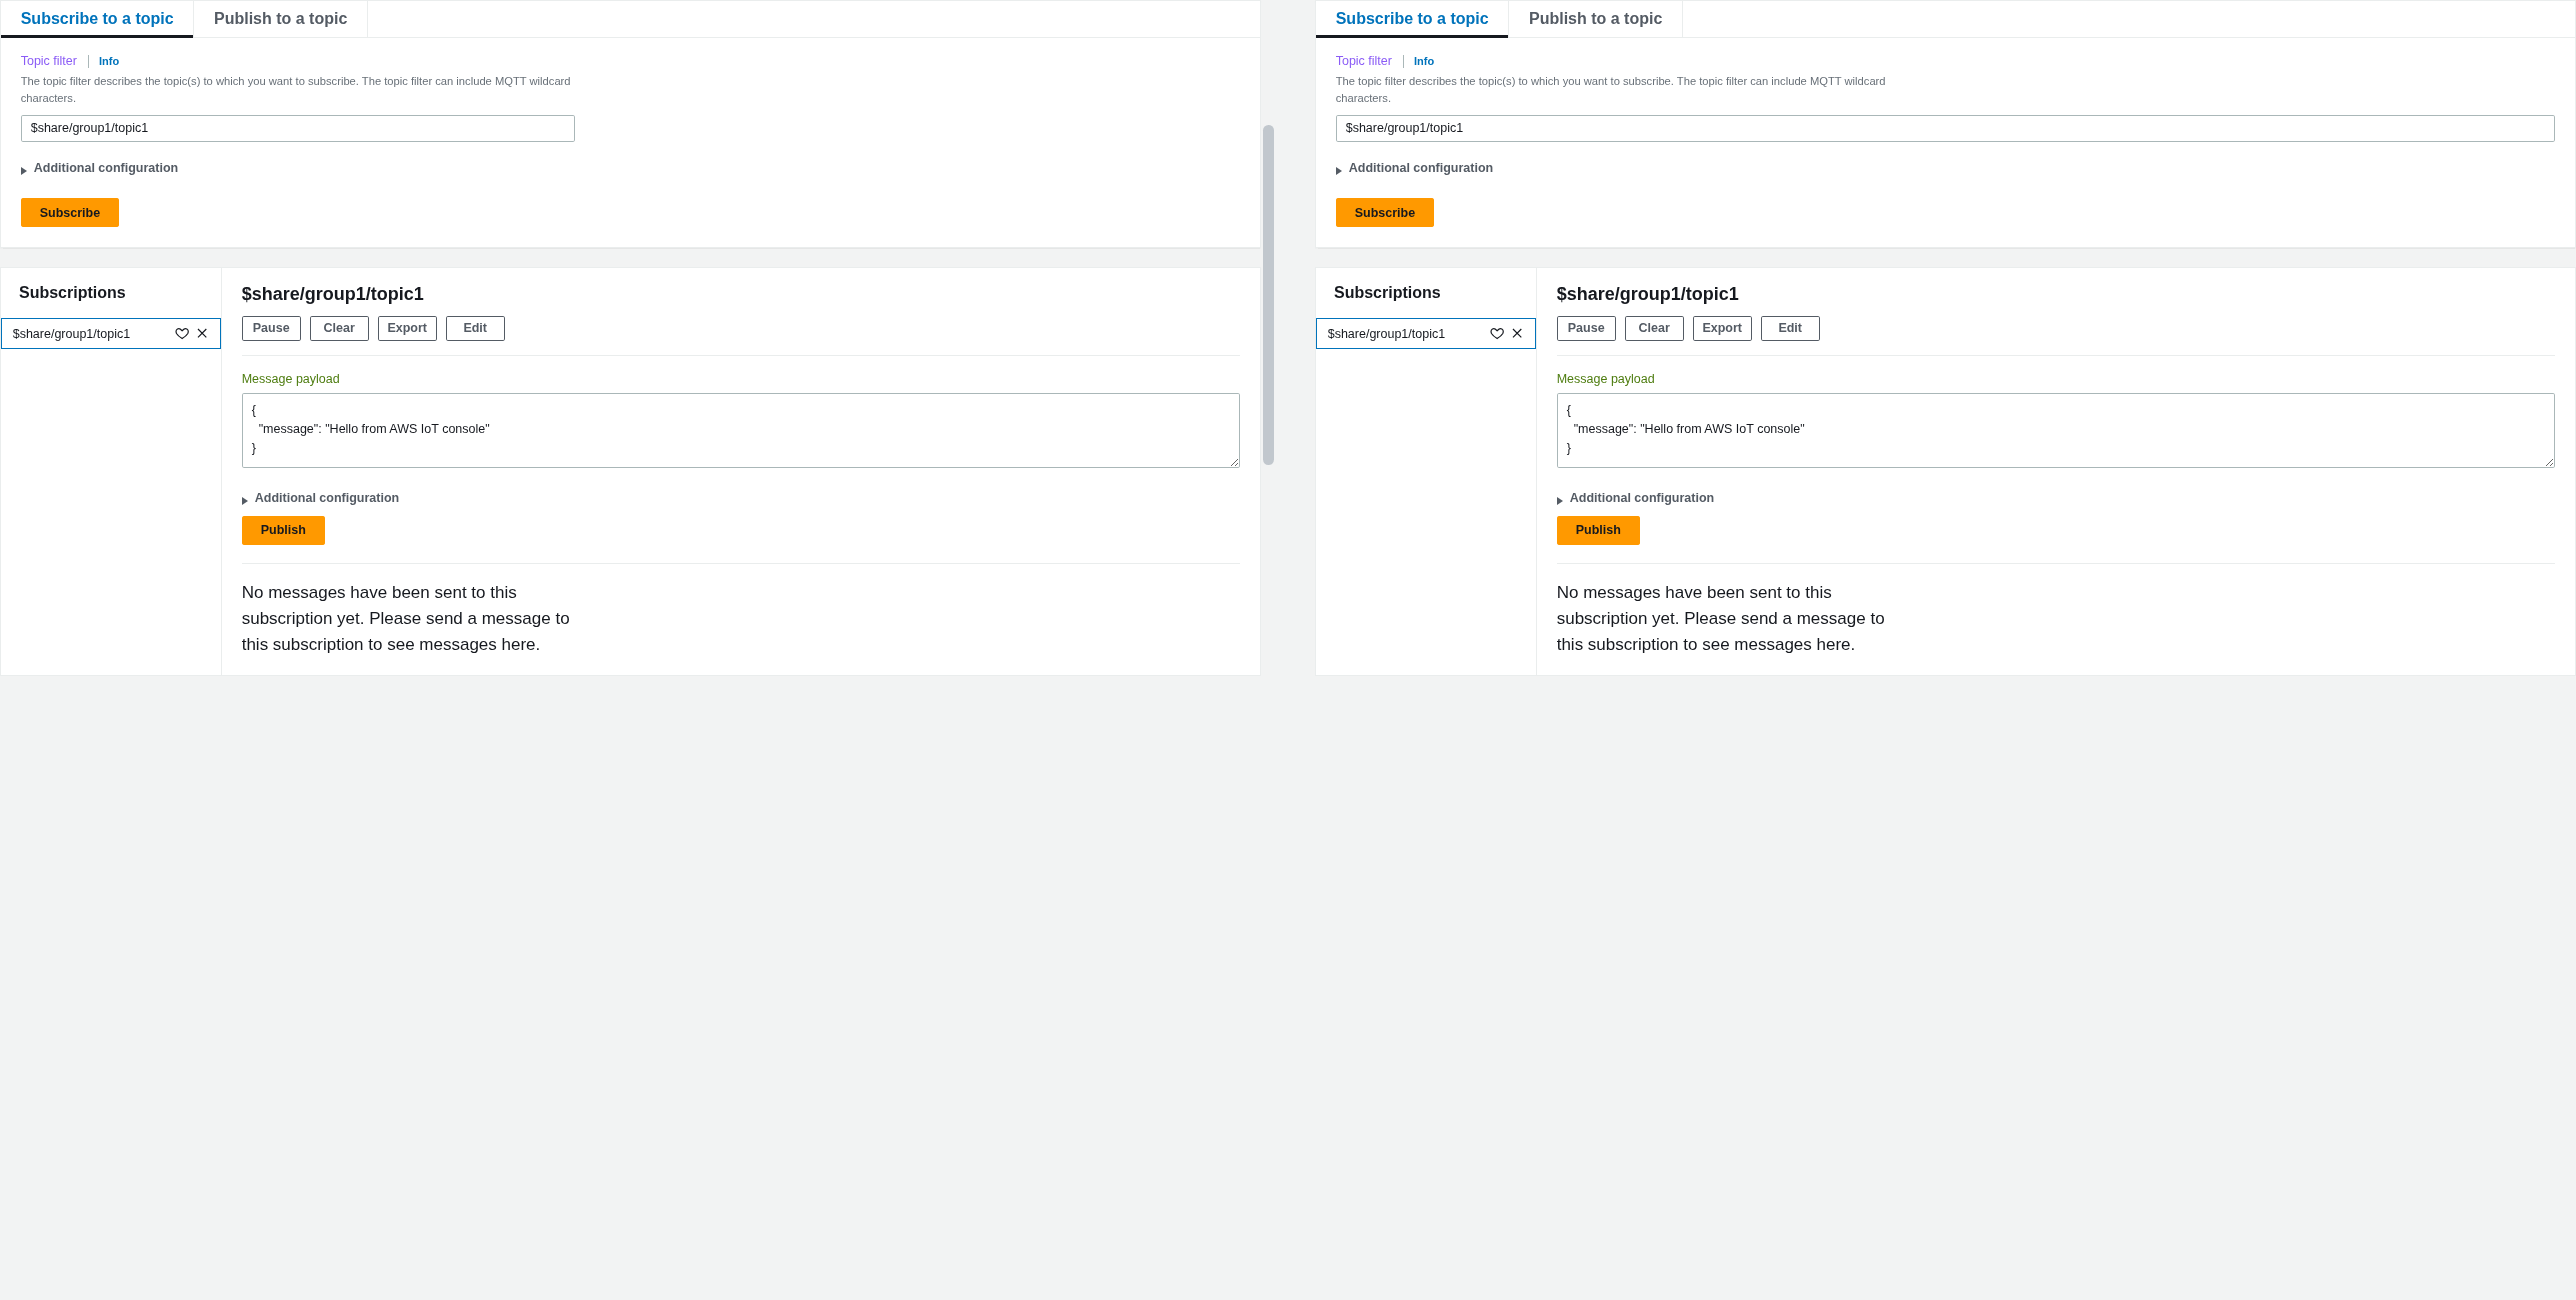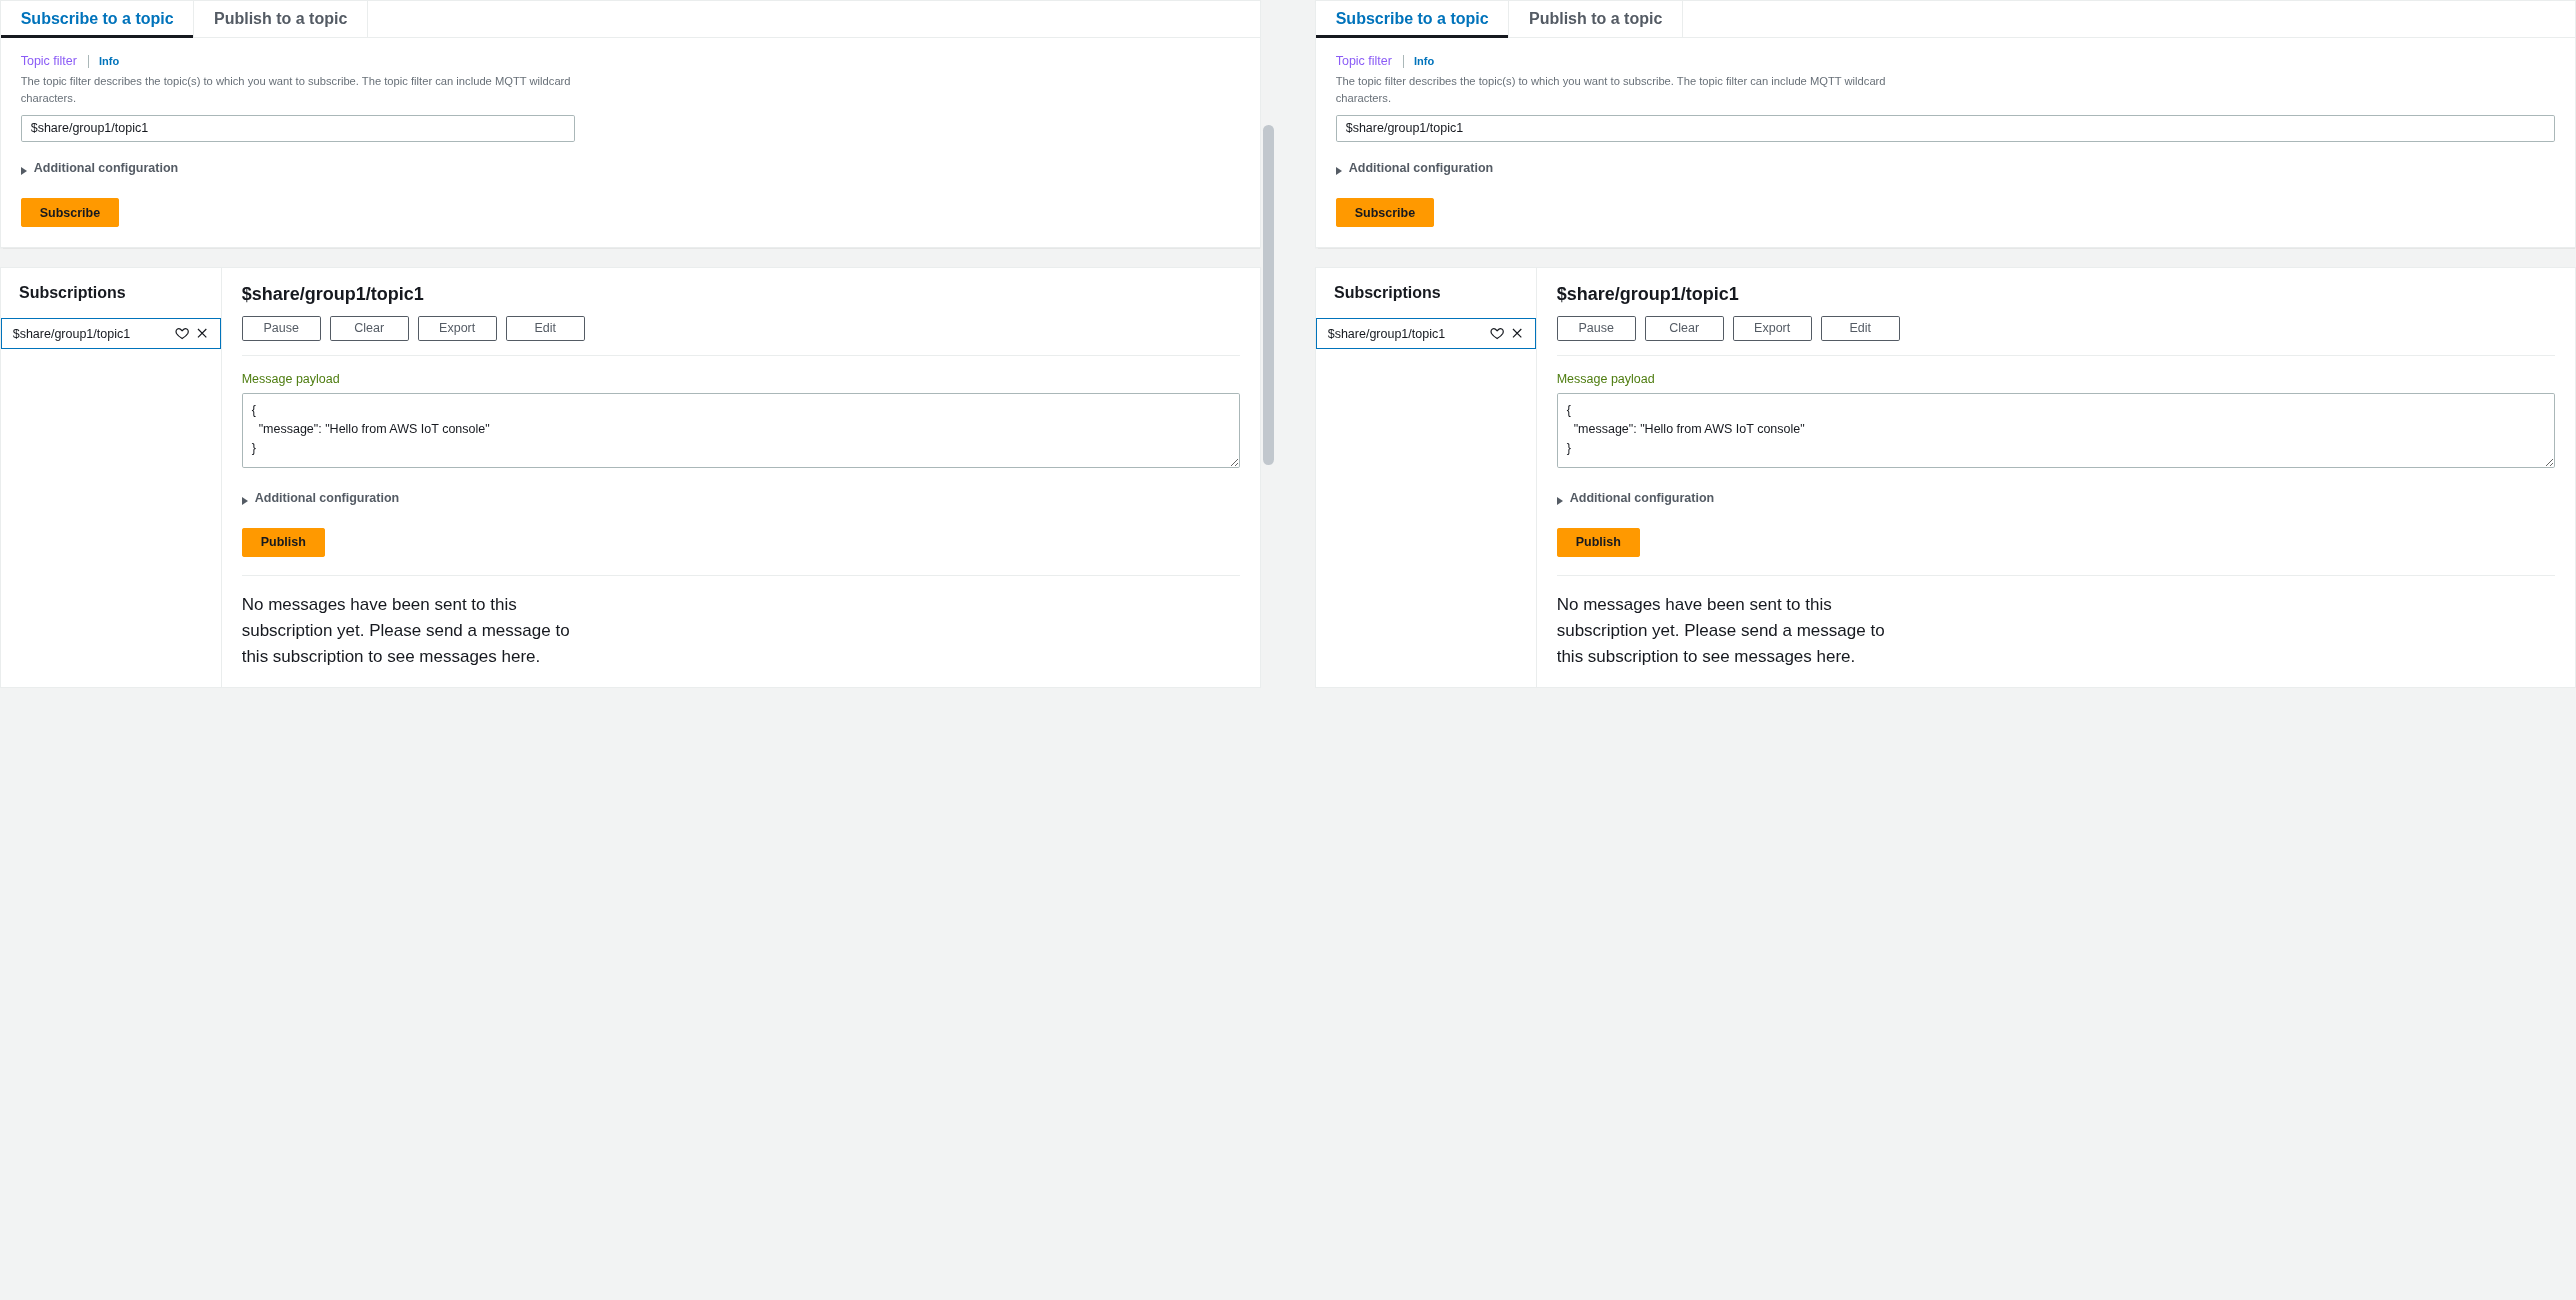--- a/index.html
+++ b/index.html
@@ -84,29 +84,29 @@
     display:flex; align-items:center; justify-content:space-between;
     padding:7.1px 10.7px; border:0.9px solid #0073bb; background:#fff; font-size:12.5px;
     margin: 0 0 0 0;
   }
   .sub-item-name { color:#16191f; }
   .sub-item-icons { display:flex; gap:5.4px; align-items:center; }
   .icon-svg { width:14.3px; height:14.3px; stroke:#16191f; stroke-width:2; fill:none; cursor:pointer; }
   .detail-col { flex:1; padding:16px 19.7px; }
   .detail-title { font-size:18px; font-weight:700; margin-bottom:10.7px; }
   .btn-row { display:flex; gap:9px; margin-bottom:0; padding-bottom:14.3px; border-bottom:0.9px solid #eaeded; }
-  .btn-sm { padding:4.5px 0; width:79px; text-align:center; font-size:12.5px; font-weight:400;
+  .btn-sm { padding:4.5px 0; width:59px; text-align:center; font-size:12.5px; font-weight:700;
     border:0.9px solid #545b64; background:#fff; color:#545b64; border-radius:1.8px; cursor:pointer; }
   .msg-label { margin-top:16px; color:#4d7c0f; font-size:12.5px; }
   .textarea {
     width:100%; margin-top:7.1px; border:0.9px solid #aab7b8; border-radius:1.8px;
     padding:7.1px 9px; font-family:inherit; font-size:12.5px; color:#16191f;
     resize:both; min-height:75px; line-height:1.5;
   }
-  .publish-row { margin-top:23px; padding-bottom:18px; border-bottom:0.9px solid #eaeded; }
+  .publish-row { margin-top:11px; padding-bottom:18px; border-bottom:0.9px solid #eaeded; }
   .nomessages { margin-top:16px; color:#16191f; font-size:17px; line-height:1.55; max-width:357px; }
   .scrollbar-fake {
     position:absolute; right:-12.5px; top:125px; width:10.7px; height:572px;
     background:#f2f3f3;
   }
   .scrollbar-thumb { position:absolute; right:0; width:10.7px; height:340px; top:0;
     background:#c1c7cd; border-radius:5.4px; }
 </style>
 </head>
 <body>

